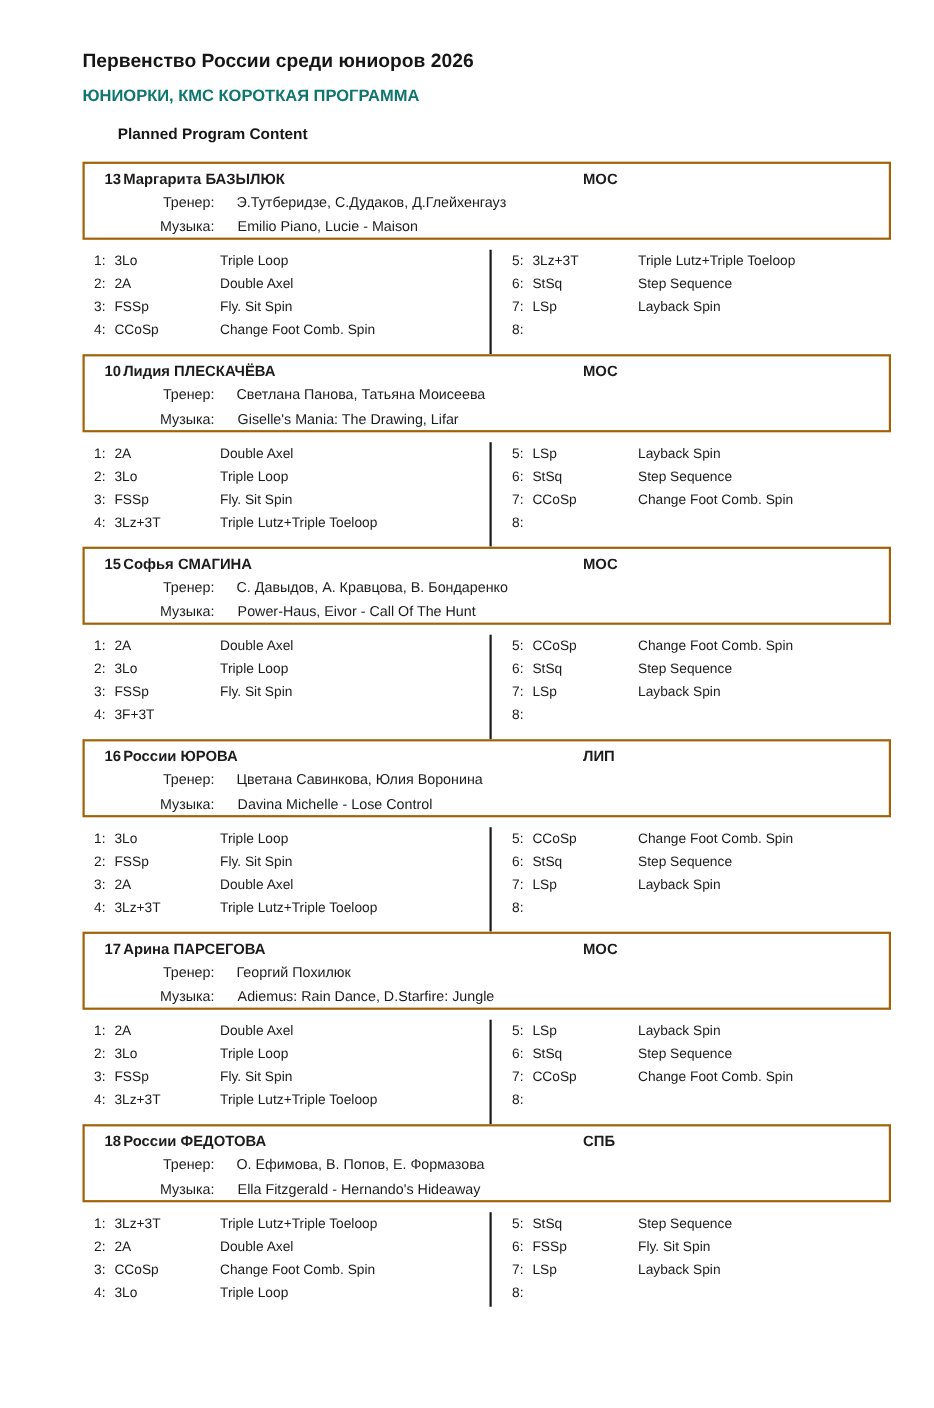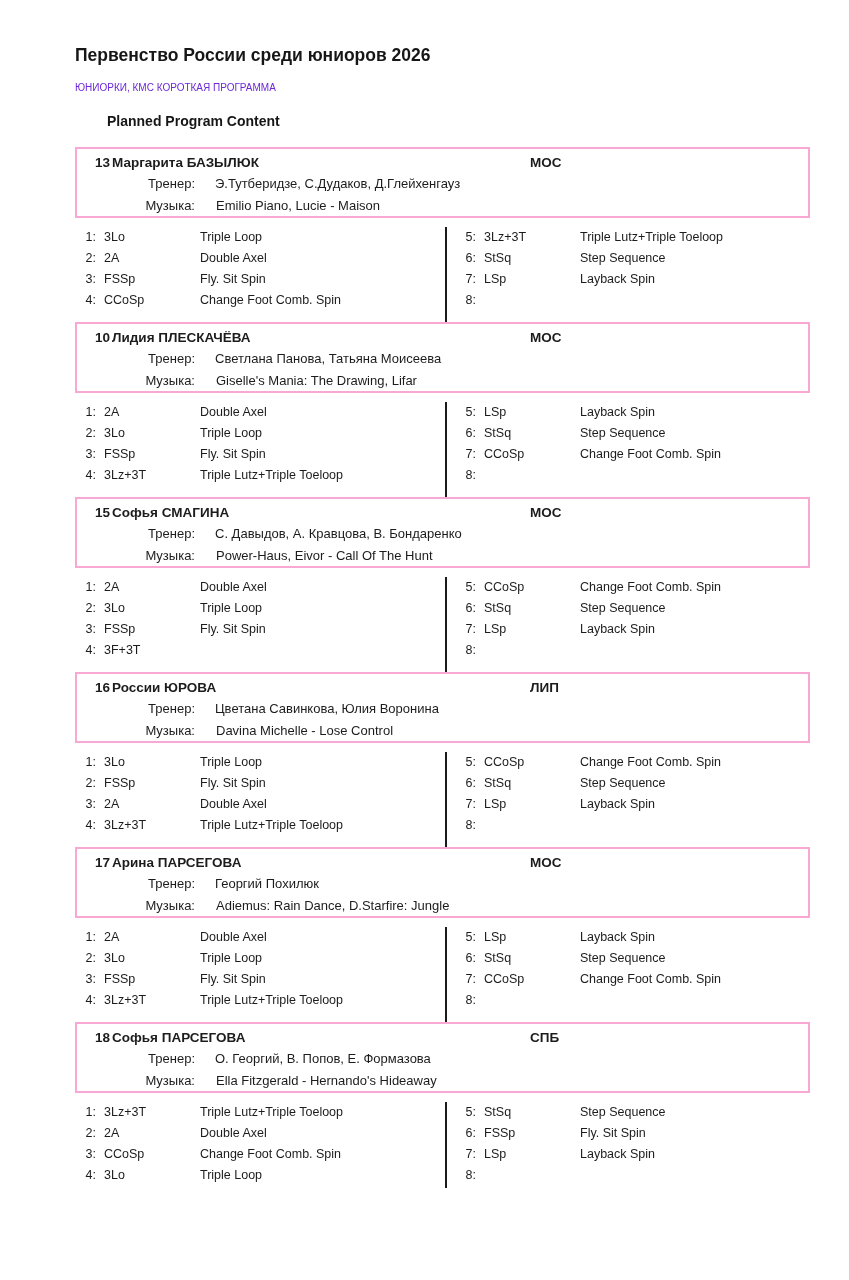--- a/index.html
+++ b/index.html
@@ -4,27 +4,27 @@
 <style>
   html,body{margin:0;padding:0;}
   body{
     width:849px;height:1280px;background:#ffffff;color:#1c1c1c;
     font-family:"Liberation Sans","DejaVu Sans",sans-serif;
     -webkit-font-smoothing:antialiased;
   }
   .page{position:relative;width:849px;height:1188px;background:#fff;overflow:hidden;}
   .doc{padding:45px 39px 0 75px;}
   h1.title{font-size:17.5px;line-height:21px;margin:0 0 13px;font-weight:bold;color:#161616;}
-  h2.subtitle{font-size:10px;line-height:18px;margin:0 0 16px;font-weight:normal;color:#6d28d9;}
+  h2.subtitle{font-size:15px;line-height:18px;margin:0 0 16px;font-weight:bold;color:#0f766e;}
   h3.section{font-size:14px;line-height:16px;margin:0 0 18px;font-weight:bold;color:#161616;padding-left:32px;}
 
   .skater{width:735px;}
   .skater-box{
     position:relative;box-sizing:border-box;width:735px;height:71px;
-    border:2px solid #f9a8d4;background:#fff;
+    border:2px solid #a16207;background:#fff;
   }
   .head-row{position:absolute;top:5px;left:0;right:0;display:flex;font-weight:bold;font-size:13.5px;line-height:17px;}
   .head-num{width:17px;margin-left:18px;text-align:left;}
   .head-name{margin-left:0;}
   .head-region{position:absolute;left:453px;top:0;font-weight:bold;}
   .info-row{position:absolute;left:0;right:0;display:flex;font-size:13px;line-height:17px;}
   .info-row.coach{top:26px;gap:12px;}
   .info-row.music{top:48px;gap:13px;}
   .info-label{width:118px;text-align:right;flex:0 0 auto;}
   .info-value{margin-left:8px;white-space:nowrap;}
@@ -398,26 +398,26 @@
     <span class="el-desc"></span>
   </div>
 </div>
     </div>
   </div>
 
   <div class="skater">
     <div class="skater-box">
       <div class="head-row">
         <span class="head-num">18</span>
-        <span class="head-name">Софья ПАРСЕГОВА</span>
+        <span class="head-name">России ФЕДОТОВА</span>
         <span class="head-region">СПБ</span>
       </div>
       <div class="info-row coach">
         <span class="info-label">Тренер:</span>
-        <span class="info-value">О. Георгий, В. Попов, Е. Формазова</span>
+        <span class="info-value">О. Ефимова, В. Попов, Е. Формазова</span>
       </div>
       <div class="info-row music">
         <span class="info-label">Музыка:</span>
         <span class="info-value">Ella Fitzgerald - Hernando's Hideaway</span>
       </div>
     </div>
     <div class="elements">
       <div class="col-left">
   <div class="el-row">
     <span class="el-num">1:</span>

